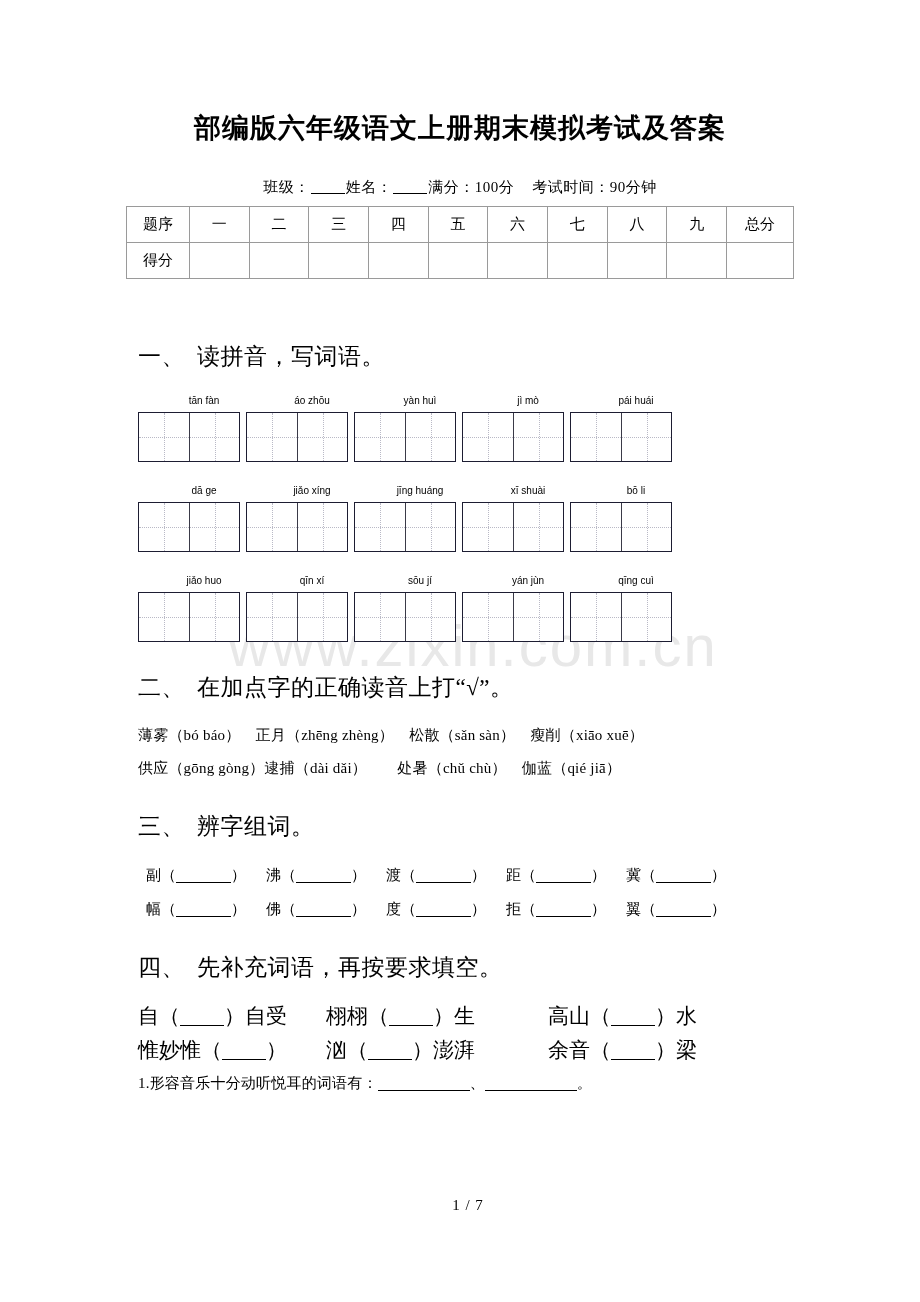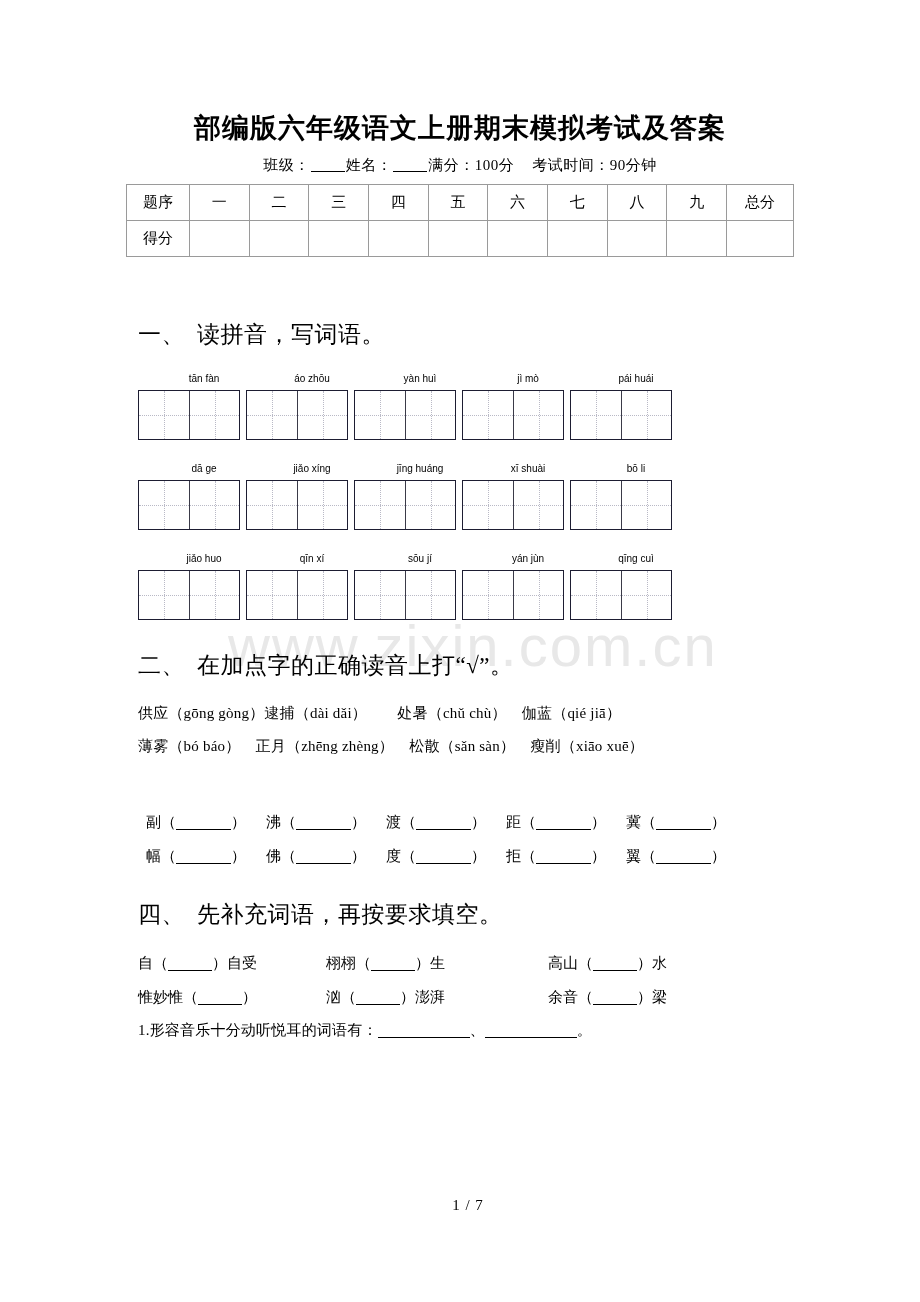--- a/index.html
+++ b/index.html
@@ -50,21 +50,21 @@
     font-weight: bold;
     letter-spacing: 1px;
     padding-top: 112px;
     line-height: 1.2;
     font-family: "Liberation Serif", "DejaVu Serif", serif;
   }
 
   .doc-subtitle {
     text-align: center;
     font-size: 15px;
-    margin-top: 12px;
+    margin-top: 34px;
     letter-spacing: 0.5px;
   }
   .blank-inline {
     display: inline-block;
     width: 34px;
     border-bottom: 1.6px solid #000;
     vertical-align: -2px;
     margin: 0 1px;
   }
   .gap-wide { display: inline-block; width: 18px; }
@@ -186,21 +186,21 @@
     margin-left: 8px;
   }
   .bz-item {
     width: 120px;
     white-space: nowrap;
   }
 
   
   .idiom-row {
     display: flex;
-    font-size: 15px;
+    font-size: 21px;
     line-height: 34px;
     align-items: center;
   }
   .idiom-item { white-space: nowrap; }
   .idiom-c1 { width: 188px; }
   .idiom-c2 { width: 222px; }
   .idiom-c3 { width: 200px; }
 
   .spacer-sm { height: 16px; }
   .spacer-md { height: 26px; }
@@ -363,27 +363,29 @@
         </div>
       </div>
     </div>
 
     <div class="spacer-sm"></div>
 
     <div class="section">
       <div class="section-heading"><span class="sec-num">二、</span><span>在加点字的正确读音上打“√”。</span>
       </div>
       <div class="spacer-sm"></div>
+      <div class="ex-line">薄雾（bó báo）　正月（zhēng zhèng）　松散（sǎn sàn）　瘦削（xiāo xuē）</div>
       <div class="ex-line">供应（gōng gòng）逮捕（dài dǎi）　　处暑（chǔ chù）　伽蓝（qié jiā）</div>
-      <div class="ex-line">薄雾（bó báo）　正月（zhēng zhèng）　松散（sǎn sàn）　瘦削（xiāo xuē）</div>
     </div>
 
     <div class="spacer-md"></div>
 
     <div class="section">
+      <div class="section-heading"><span class="sec-num">三、</span><span>辨字组词。</span>
+      </div>
       <div class="spacer-sm"></div>
 
       <div class="bz-row">
         <span class="bz-item"><span>副（</span><span class="ul-blank ul-w55"></span><span>）</span></span>
         <span class="bz-item"><span>沸（</span><span class="ul-blank ul-w55"></span><span>）</span></span>
         <span class="bz-item"><span>渡（</span><span class="ul-blank ul-w55"></span><span>）</span></span>
         <span class="bz-item"><span>距（</span><span class="ul-blank ul-w55"></span><span>）</span></span>
         <span class="bz-item"><span>冀（</span><span class="ul-blank ul-w55"></span><span>）</span></span>
       </div>
 

